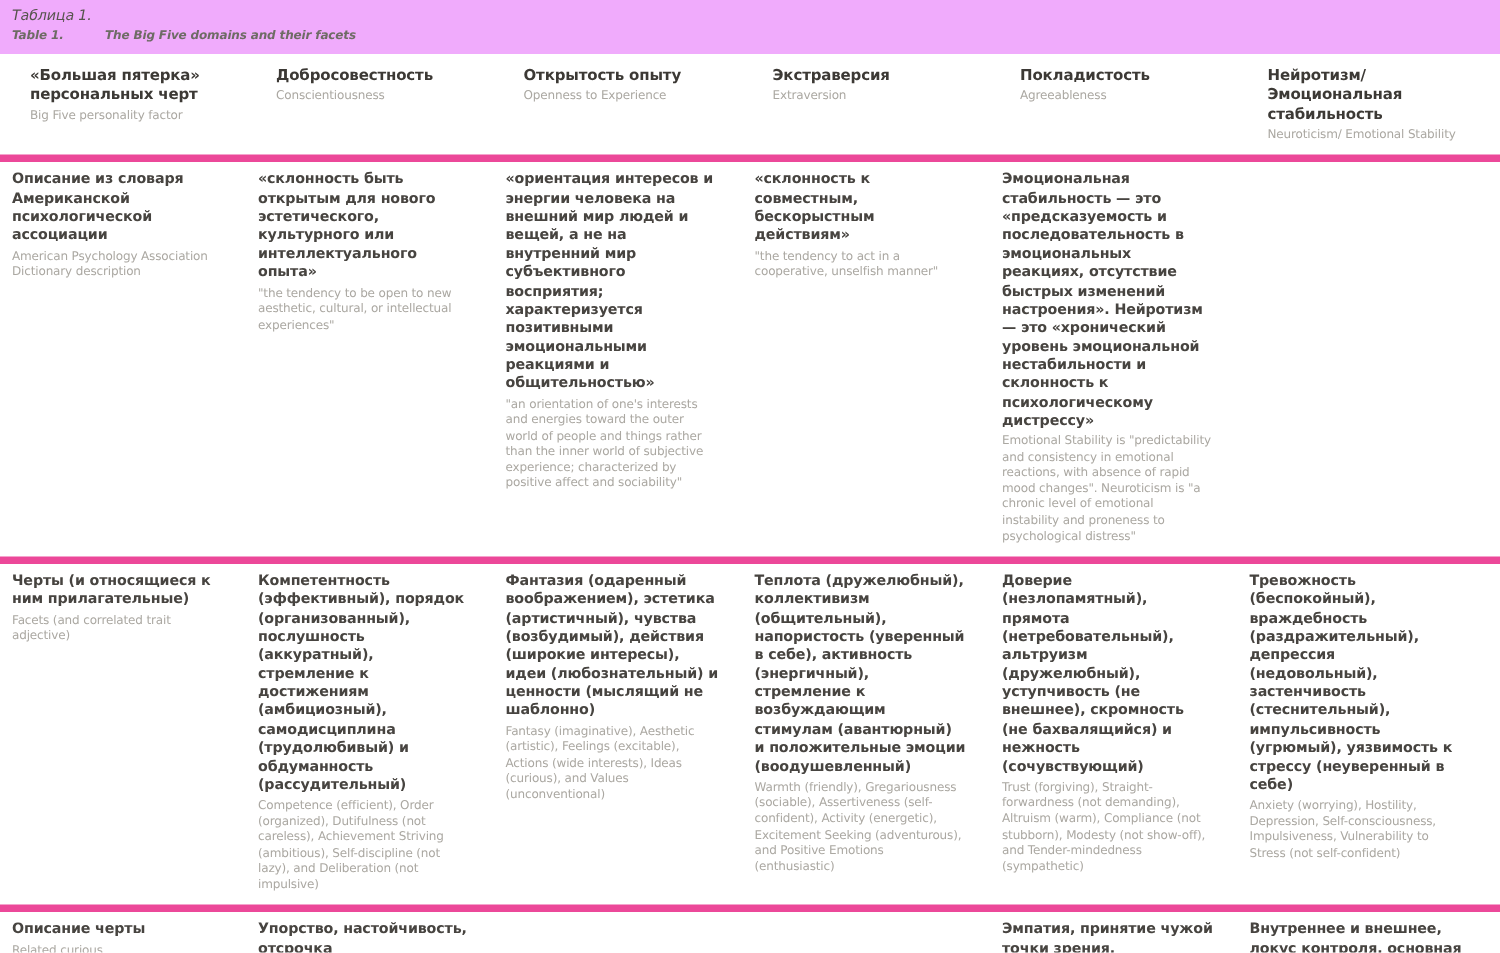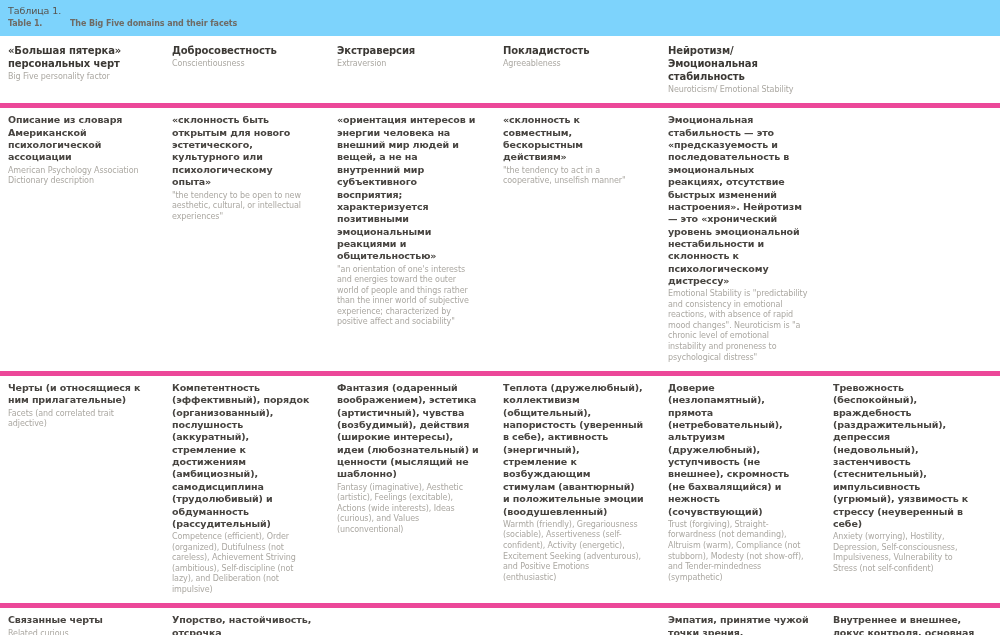--- a/index.html
+++ b/index.html
@@ -6,39 +6,40 @@
   html, body { background: #ffffff; }
   body {
     width: 1000px; height: 635px;
     font-family: "DejaVu Sans", "Liberation Sans", sans-serif;
     overflow: hidden;
   }
   .page { width: 1000px; height: 635px; display: flex; flex-direction: column; }
 
   
   .titlebar {
-    background: #7dd3fc;
+    background: #f0abfc;
     padding: 5px 10px 6px 8px;
     flex: 0 0 auto;
+    font-style: italic;
   }
   .title-line { font-size: 11px; line-height: 1.35; color: #4a4742; display: flex; }
   .title-prefix { flex: 0 0 62px; font-weight: normal; color: #57544e; }
   .title-main  { font-weight: bold; color: #2f2c27; }
   .title-line.en .title-prefix { font-weight: bold; color: #6e6b65; }
   .title-line.en .title-main   { font-weight: bold; color: #6e6b65; }
 
   
   .tbl { flex: 1 1 auto; display: flex; flex-direction: column; }
   .trow {
     display: grid;
     grid-template-columns: 164px 165px 166px 165px 165px 167px;
     padding: 6px 0 4px 0;
   }
   .trow + .trow { border-top: 5px solid #ec4899; }
-  .trow.r-head  { min-height: 52px;  padding-top: 8px; }
+  .trow.r-head  { min-height: 52px;  padding-top: 8px; margin-left: 12px; }
   .trow.r-desc  { min-height: 146px; }
   .trow.r-facet { min-height: 126px; }
   .trow.r-rel   { min-height: 128px; }
 
   .cell { padding: 0 16px 4px 8px; }
   .ru {
     font-size: 9.5px; font-weight: 600; color: #474440;
     line-height: 1.3; letter-spacing: -0.1px;
   }
   .en {
@@ -67,40 +68,44 @@
     <div class="trow r-head">
       <div class="cell">
         <div class="ru">«Большая пятерка» персональных черт</div>
         <div class="en">Big Five personality factor</div>
       </div>
       <div class="cell">
         <div class="ru">Добросовестность</div>
         <div class="en">Conscientiousness</div>
       </div>
       <div class="cell">
+        <div class="ru">Открытость опыту</div>
+        <div class="en">Openness to Experience</div>
+      </div>
+      <div class="cell">
         <div class="ru">Экстраверсия</div>
         <div class="en">Extraversion</div>
       </div>
       <div class="cell">
         <div class="ru">Покладистость</div>
         <div class="en">Agreeableness</div>
       </div>
       <div class="cell">
         <div class="ru">Нейротизм/Эмоциональная стабильность</div>
         <div class="en">Neuroticism/ Emotional Stability</div>
       </div>
     </div>
 
     <div class="trow r-desc">
       <div class="cell">
         <div class="ru">Описание из словаря Американской психологической ассоциации</div>
         <div class="en">American Psychology Association Dictionary description</div>
       </div>
       <div class="cell">
-        <div class="ru">«склонность быть открытым для нового эстетического, культурного или психологическому опыта»</div>
+        <div class="ru">«склонность быть открытым для нового эстетического, культурного или интеллектуального опыта»</div>
         <div class="en">"the tendency to be open to new aesthetic, cultural, or intellectual experiences"</div>
       </div>
       <div class="cell">
         <div class="ru">«ориентация интересов и энергии человека на внешний мир людей и вещей, а не на внутренний мир субъективного восприятия; характеризуется позитивными эмоциональными реакциями и общительностью»</div>
         <div class="en">"an orientation of one's interests and energies toward the outer world of people and things rather than the inner world of subjective experience; characterized by positive affect and sociability"</div>
       </div>
       <div class="cell">
         <div class="ru">«склонность к совместным, бескорыстным действиям»</div>
         <div class="en">"the tendency to act in a cooperative, unselfish manner"</div>
       </div>
@@ -132,21 +137,21 @@
         <div class="en">Trust (forgiving), Straight-forwardness (not demanding), Altruism (warm), Compliance (not stubborn), Modesty (not show-off), and Tender-mindedness (sympathetic)</div>
       </div>
       <div class="cell">
         <div class="ru">Тревожность (беспокойный), враждебность (раздражительный), депрессия (недовольный), застенчивость (стеснительный), импульсивность (угрюмый), уязвимость к стрессу (неуверенный в себе)</div>
         <div class="en">Anxiety (worrying), Hostility, Depression, Self-consciousness, Impulsiveness, Vulnerability to Stress (not self-confident)</div>
       </div>
     </div>
 
     <div class="trow r-rel">
       <div class="cell">
-        <div class="ru">Связанные черты</div>
+        <div class="ru">Описание черты</div>
         <div class="en">Related curious</div>
       </div>
       <div class="cell">
         <div class="ru">Упорство, настойчивость, отсрочка удовлетворения, подавление импульсов, стремление к достижениям, амбиции и трудовая этика</div>
 
       </div>
       <div class="cell">
         <div class="ru"></div>
         <div class="en"></div>
       </div>

